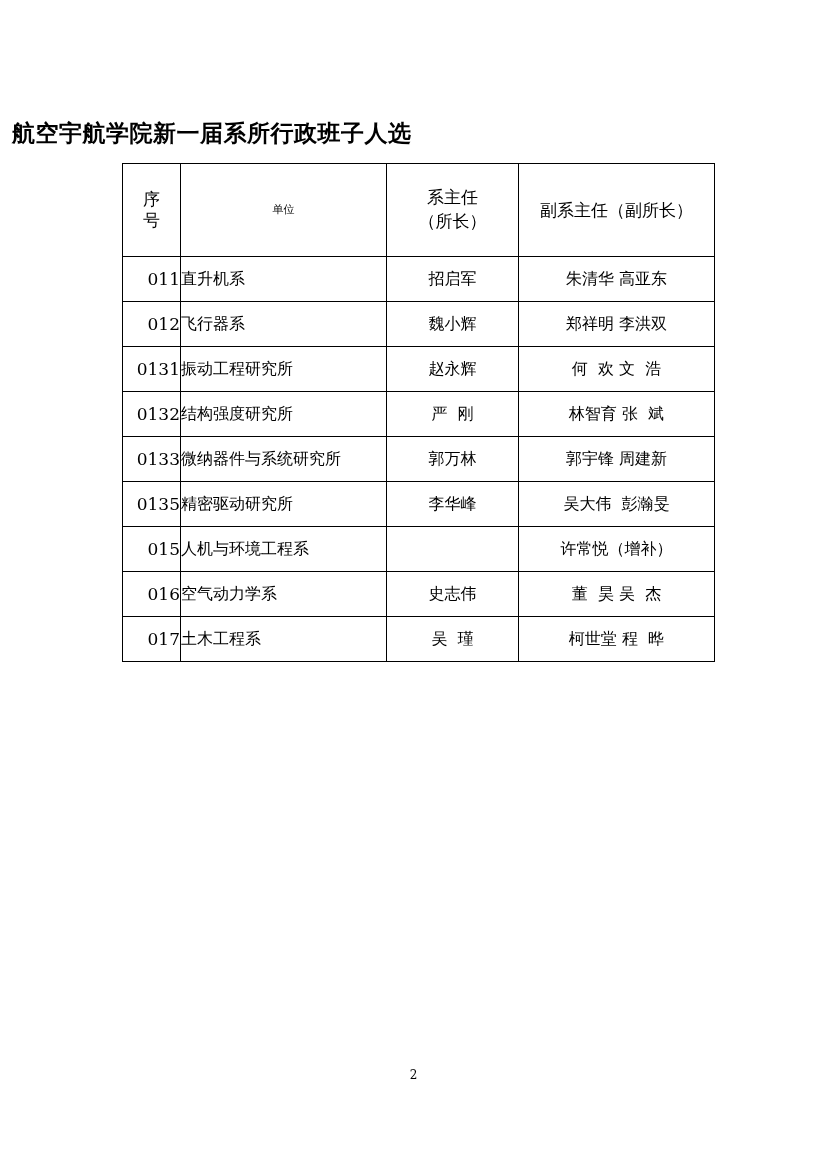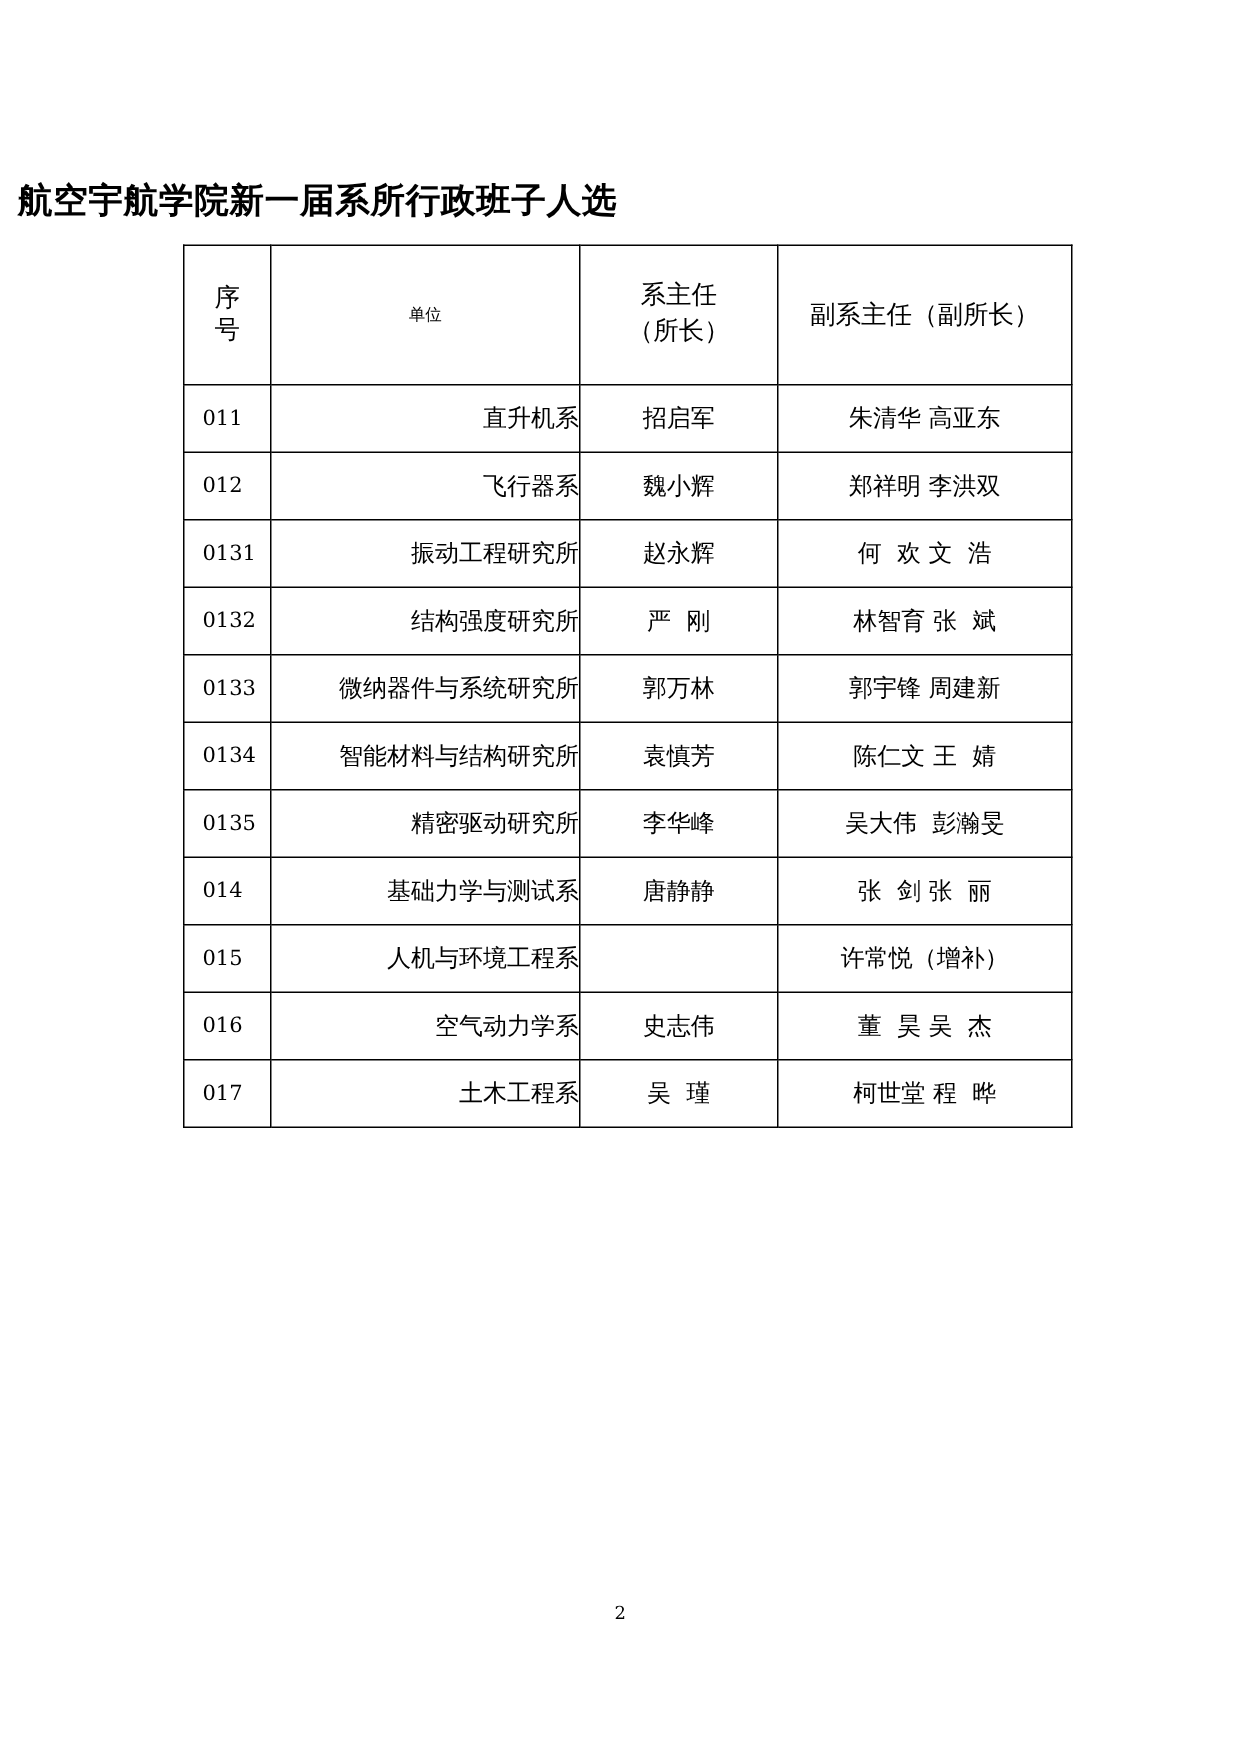--- a/index.html
+++ b/index.html
@@ -75,27 +75,26 @@
   }
   thead td.deputy-head {
     font-size: 17px;
     margin-left: 26px;
   }
   tbody td {
     height: 44px;
     font-size: 16px;
   }
   tbody td.seq {
-    text-align: left;
+    text-align: right;
     padding-left: 12px;
-    font-size: 14px;
+    font-size: 17px;
   }
   tbody td.unit {
-    text-align: right;
-    padding-left: 14px;
+    text-align: left;
   }
   tbody td.head, tbody td.deputy {
   }
   .page-number {
     position: absolute;
     left: 0;
     top: 1068px;
     width: 827px;
     text-align: center;
     font-family: "DejaVu Serif", "Liberation Serif", serif;
@@ -156,36 +155,24 @@
         <td class="head nowrap">严  刚</td>
         <td class="deputy nowrap">林智育 张  斌</td>
       </tr>
       <tr>
         <td class="seq">0133</td>
         <td class="unit">微纳器件与系统研究所</td>
         <td class="head nowrap">郭万林</td>
         <td class="deputy nowrap">郭宇锋 周建新</td>
       </tr>
       <tr>
-        <td class="seq">0134</td>
-        <td class="unit">智能材料与结构研究所</td>
-        <td class="head nowrap">袁慎芳</td>
-        <td class="deputy nowrap">陈仁文 王  婧</td>
-      </tr>
-      <tr>
         <td class="seq">0135</td>
         <td class="unit">精密驱动研究所</td>
         <td class="head nowrap">李华峰</td>
         <td class="deputy nowrap">吴大伟  彭瀚旻</td>
-      </tr>
-      <tr>
-        <td class="seq">014</td>
-        <td class="unit">基础力学与测试系</td>
-        <td class="head nowrap">唐静静</td>
-        <td class="deputy nowrap">张  剑 张  丽</td>
       </tr>
       <tr>
         <td class="seq">015</td>
         <td class="unit">人机与环境工程系</td>
         <td class="head nowrap"></td>
         <td class="deputy nowrap">许常悦（增补）</td>
       </tr>
       <tr>
         <td class="seq">016</td>
         <td class="unit">空气动力学系</td>

